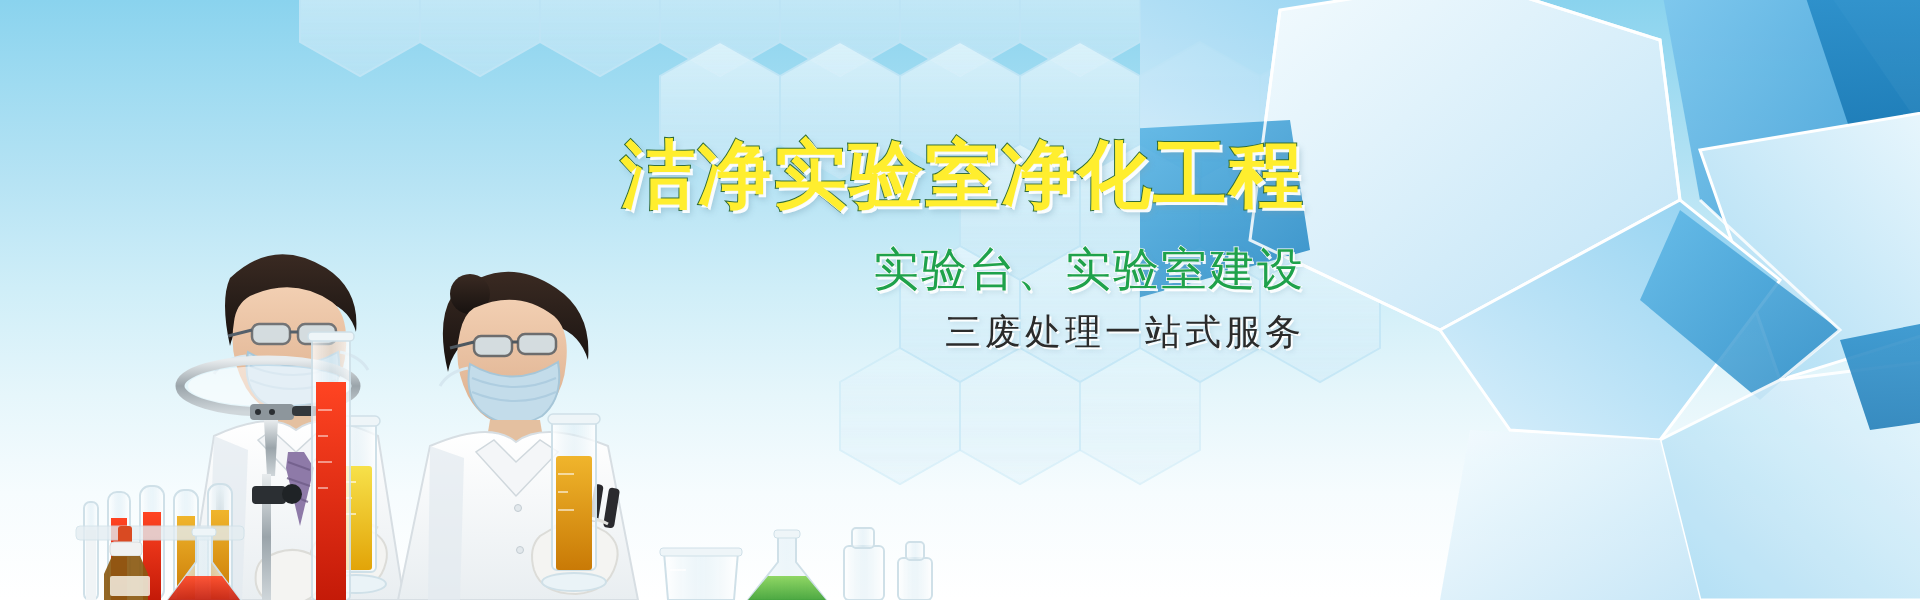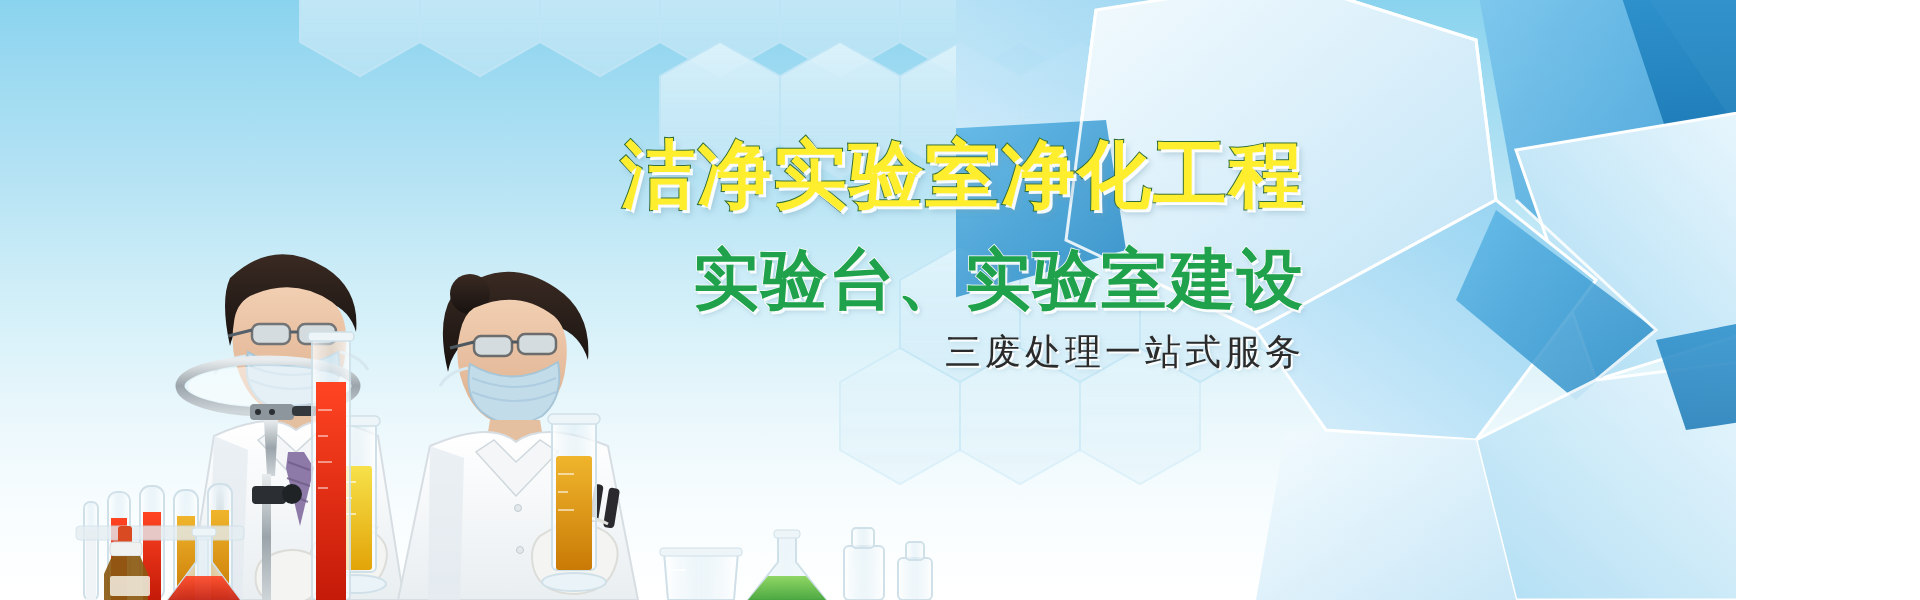--- a/index.html
+++ b/index.html
@@ -1,20 +1,20 @@
 <!DOCTYPE html>
 <html><head>
 <meta charset="utf-8">
 <style>
   html,body{margin:0;padding:0;background:#fff;}
   body{font-family:"Liberation Sans","DejaVu Sans",sans-serif;}
 
   #banner{
     position:relative;
-    width:1736px;height:600px;
+    width:1920px;height:600px;
     overflow:hidden;
     background:linear-gradient(to bottom,#8ad3ee 0%,#9fdbf1 14%,#b6e3f4 30%,#cfeef8 48%,#e6f6fb 66%,#f6fcfe 82%,#ffffff 100%);
   }
 
   
   .hexlayer{position:absolute;top:0;left:0;width:1920px;height:600px;}
 
   
   .crystals{position:absolute;top:0;right:0;width:780px;height:600px;}
 
@@ -38,22 +38,22 @@
     color:#ffee2e;
     -webkit-text-stroke:2px #2f6b35;
     paint-order:stroke fill;
     text-shadow:
        3px 3px 0 rgba(255,255,255,.95),
        4px 5px 6px rgba(120,160,180,.45);
     white-space:nowrap;
     margin:0;
   }
   .line2{
-    font-size:66px;
-    font-weight:bold;
+    font-size:46px;
+    font-weight:normal;
     letter-spacing:2px;
     line-height:1.0;
     color:#1fa24b;
     -webkit-text-stroke:1.5px #ffffff;
     paint-order:stroke fill;
     text-shadow:
        2px 3px 0 rgba(255,255,255,.9),
        3px 4px 5px rgba(120,160,180,.35);
     white-space:nowrap;
     margin:34px 0 12px 0;

